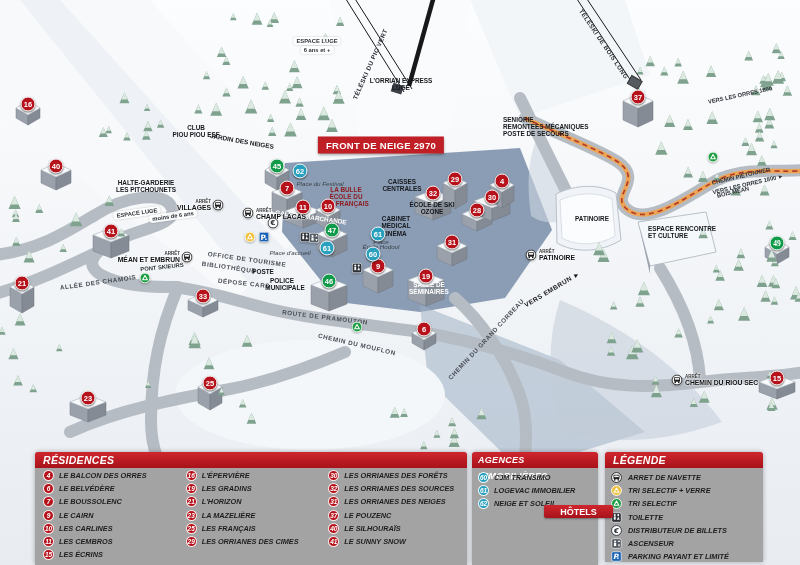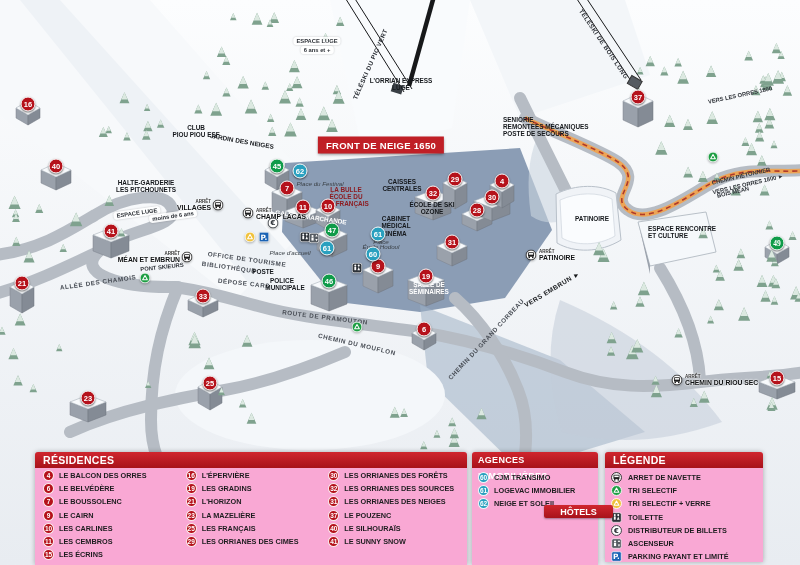--- a/index.html
+++ b/index.html
@@ -37,22 +37,22 @@
   .stoplab.ra{transform:translate(-100%,-55%);text-align:right;}
   .mic{position:absolute;width:11px;height:11px;transform:translate(-50%,-50%);z-index:5;}
   .mic svg{width:11px;height:11px;display:block;filter:drop-shadow(0 1px 1px rgba(0,0,0,.3));}
 
   
   .banner{position:absolute;background:#c01f26;color:#fff;font-weight:bold;font-size:9.5px;
           padding:3px 8px;transform:translate(-50%,-50%);white-space:nowrap;z-index:7;
           letter-spacing:.3px;box-shadow:0 1px 3px rgba(0,0,0,.45);}
 
   
-  .panel{position:absolute;background:#f9a8d4;border-radius:4px 4px 0 0;
-         box-shadow:0 0 5px rgba(0,0,0,.3);z-index:10;}
+  .panel{position:absolute;background:#a3a3a3;border-radius:4px 4px 0 0;
+         box-shadow:0 0 5px rgba(0,0,0,.3);z-index:10;font-style:italic;}
   .phead{background:linear-gradient(#d0262e,#a8121a);color:#fff;font-weight:bold;
          font-size:10.5px;line-height:16px;height:16px;padding:0 8px;
          border-radius:3px 3px 0 0;letter-spacing:.3px;}
   .phead.small{font-size:9px;padding:0 6px;}
   #panel-res{left:35px;top:452px;width:432px;height:113px;}
   #panel-ag{left:472px;top:452px;width:126px;height:113px;}
   #panel-leg{left:605px;top:452px;width:158px;height:110px;}
   .pcols{display:flex;padding:1px 2px;}
   .pcol{flex:1;}
   .lrow{display:flex;align-items:center;gap:5px;height:13.2px;padding:0 6px;}
@@ -695,21 +695,21 @@
       <div class="mk" style="background: rgb(15, 155, 73); left: 277px; top: 166px;">45</div>
       <div class="mk" style="background: rgb(15, 155, 73); left: 332px; top: 230px;">47</div>
       <div class="mk" style="background: rgb(15, 155, 73); left: 329px; top: 281px;">46</div>
       <div class="mk" style="background: rgb(15, 155, 73); left: 777px; top: 243px; font-family: Liberation Serif, serif;">49</div>
       <div class="mk" style="background: rgb(42, 160, 191); left: 300px; top: 171px;">62</div>
       <div class="mk" style="background: rgb(42, 160, 191); left: 378px; top: 234px;">61</div>
       <div class="mk" style="background: rgb(42, 160, 191); left: 327px; top: 248px;">61</div>
       <div class="mk" style="background: rgb(42, 160, 191); left: 373px; top: 254px;">60</div>
     </div>
 
-  <div id="banner" class="banner" style="left: 381px; top: 145px;">FRONT DE NEIGE 1650</div>
+  <div id="banner" class="banner" style="left: 381px; top: 145px;">FRONT DE NEIGE 2970</div>
 
   <div id="panel-res" class="panel">
     <div class="phead">RÉSIDENCES</div>
     <div class="pcols">
       <div class="pcol" id="res-col-0">
           <div class="lrow">
             <span class="lnum" style="background: rgb(181, 18, 27);">4</span>
             <span class="llab">LE BALCON DES ORRES</span>
           </div>
           <div class="lrow">
@@ -822,34 +822,34 @@
               <rect x="-2.4" y="-2.1" width="4.8" height="1.7" fill="#fff"></rect>
               <circle cx="-1.9" cy="2.6" r=".9" fill="#1d1d1d"></circle>
               <circle cx="1.9" cy="2.6" r=".9" fill="#1d1d1d"></circle>
             </svg>
           </span>
           <span class="llab">ARRET DE NAVETTE</span>
         </div>
         <div class="lrow">
           <span class="licon">
             <svg viewBox="-6 -6 12 12">
+              <circle r="5.4" fill="#f0c23c" stroke="#fff" stroke-width="1"></circle>
+              <path d="M -2.6,1.9 L 0,-2.7 L 2.6,1.9 Z" fill="none" stroke="#fff" stroke-width="1.1" stroke-linejoin="round"></path>
+            </svg>
+          </span>
+          <span class="llab">TRI SELECTIF + VERRE</span>
+        </div>
+        <div class="lrow">
+          <span class="licon">
+            <svg viewBox="-6 -6 12 12">
               <circle r="5.4" fill="#1d9e43" stroke="#fff" stroke-width="1"></circle>
               <path d="M -2.6,1.9 L 0,-2.7 L 2.6,1.9 Z" fill="none" stroke="#fff" stroke-width="1.1" stroke-linejoin="round"></path>
             </svg>
           </span>
           <span class="llab">TRI SELECTIF</span>
-        </div>
-        <div class="lrow">
-          <span class="licon">
-            <svg viewBox="-6 -6 12 12">
-              <circle r="5.4" fill="#f0c23c" stroke="#fff" stroke-width="1"></circle>
-              <path d="M -2.6,1.9 L 0,-2.7 L 2.6,1.9 Z" fill="none" stroke="#fff" stroke-width="1.1" stroke-linejoin="round"></path>
-            </svg>
-          </span>
-          <span class="llab">TRI SELECTIF + VERRE</span>
         </div>
         <div class="lrow">
           <span class="licon">
             <svg viewBox="-6 -6 12 12">
               <rect x="-5.2" y="-5.2" width="10.4" height="10.4" rx="2" fill="#2d3238" stroke="#fff" stroke-width=".7"></rect>
               <circle cx="-1.9" cy="-2.6" r="1.1" fill="#fff"></circle>
               <rect x="-2.9" y="-1.2" width="2" height="3.6" fill="#fff"></rect>
               <circle cx="1.9" cy="-2.6" r="1.1" fill="#fff"></circle>
               <path d="M .5,2.4 L 1.9,-1.2 L 3.3,2.4 Z" fill="#fff"></path>
             </svg>

